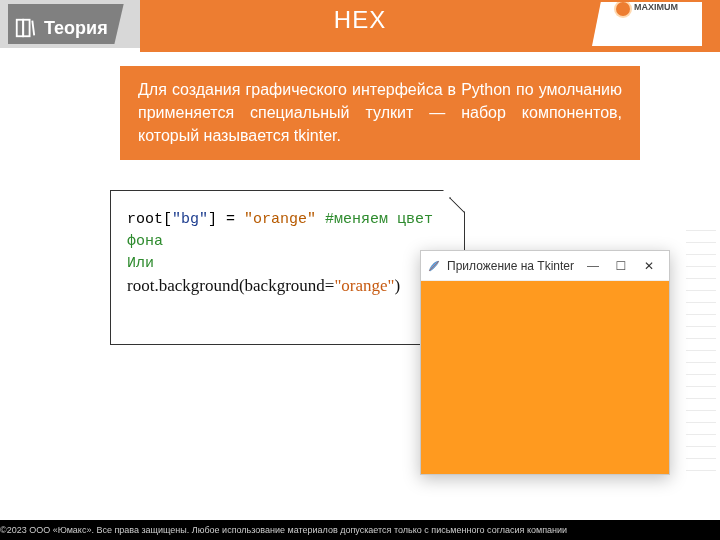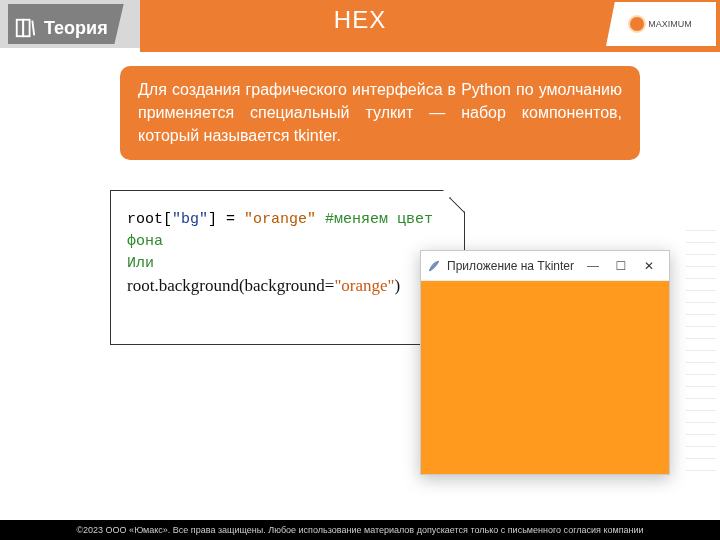--- a/index.html
+++ b/index.html
@@ -15,33 +15,33 @@
     position: absolute; left: 8px; top: 4px; height: 40px; display: flex; align-items: center;
     background: #808080; color: #fff; padding: 8px 16px 0 6px; font-size: 18px; font-weight: 600;
     clip-path: polygon(0 0, 100% 0, 92% 100%, 0 100%);
   }
   .tab-theory .book-icon { width: 22px; height: 22px; margin-right: 8px; }
   .title-hex {
     position: absolute; left: 0; right: 0; top: 6px; text-align: center;
     color: #fff; font-size: 24px; font-weight: 400; letter-spacing: 1px;
   }
   .logo {
-    position: absolute; right: 4px; top: 2px; height: 44px; width: 110px;
-    background: #fff; display: flex; align-items: center; justify-content: center;
+    position: absolute; right: 18px; top: 2px; height: 44px; width: 110px;
+    background: #fff; display: flex; align-items: flex-start; justify-content: center;
     clip-path: polygon(8% 0, 100% 0, 100% 100%, 0 100%);
-    font-size: 9px; font-weight: 400; color: #4a4a4a;
+    font-size: 9px; font-weight: 700; color: #4a4a4a;
   }
   .logo .sun { width: 14px; height: 14px; background: #ed7d31; border-radius: 50%; margin-right: 4px; box-shadow: 0 0 0 2px #ffd9b0; }
   .header-underline { position:absolute; left:0; right:0; top:48px; height:4px; background: linear-gradient(to right, transparent 0 140px, #ed7d31 140px 100%);}
 
   
   .intro {
     position: absolute; left: 120px; top: 66px; width: 520px;
     background: #ed7d31; color: #fff; font-size: 16px; line-height: 1.45;
-    padding: 12px 18px; border-radius: 10px; text-align: justify;
+    padding: 12px 18px; border-radius: 0; text-align: justify;
   }
 
   
   .codebox {
     position: absolute; left: 110px; top: 190px; width: 355px; height: 155px;
     border: 1px solid #333; padding: 18px 16px 16px 16px;
     font-family: Consolas, "Courier New", monospace; font-size: 15px; line-height: 1.45;
     background: #fff;
     clip-path: polygon(0 0, calc(100% - 22px) 0, 100% 22px, 100% 100%, 0 100%);
   }
@@ -68,21 +68,21 @@
   }
   .tkwin .feather { width: 14px; height: 14px; margin-right: 6px; }
   .tkwin .wtitle { flex: 1; }
   .tkwin .wbtn { width: 28px; text-align: center; color: #555; font-size: 12px; }
   .tkwin .wbtn.close { color: #333; }
   .tkwin .client { flex: 1; background: #ff9a1f; }
 
   
   .footer {
     position: absolute; left: 0; right: 0; bottom: 0; height: 20px;
-    background: #000; color: #ccc; font-size: 9px; display: flex; align-items: center; justify-content: center;
+    background: #000; color: #ccc; font-size: 9px; display: flex; align-items: center; justify-content: flex-start;
   }
 
   
   .bgcode { position:absolute; right:4px; top:230px; width:30px; height:250px; opacity:.08;
     background: repeating-linear-gradient(to bottom, #000 0 1px, transparent 1px 12px);}
 </style>
 </head>
 <body>
 
 <div class="slide">

